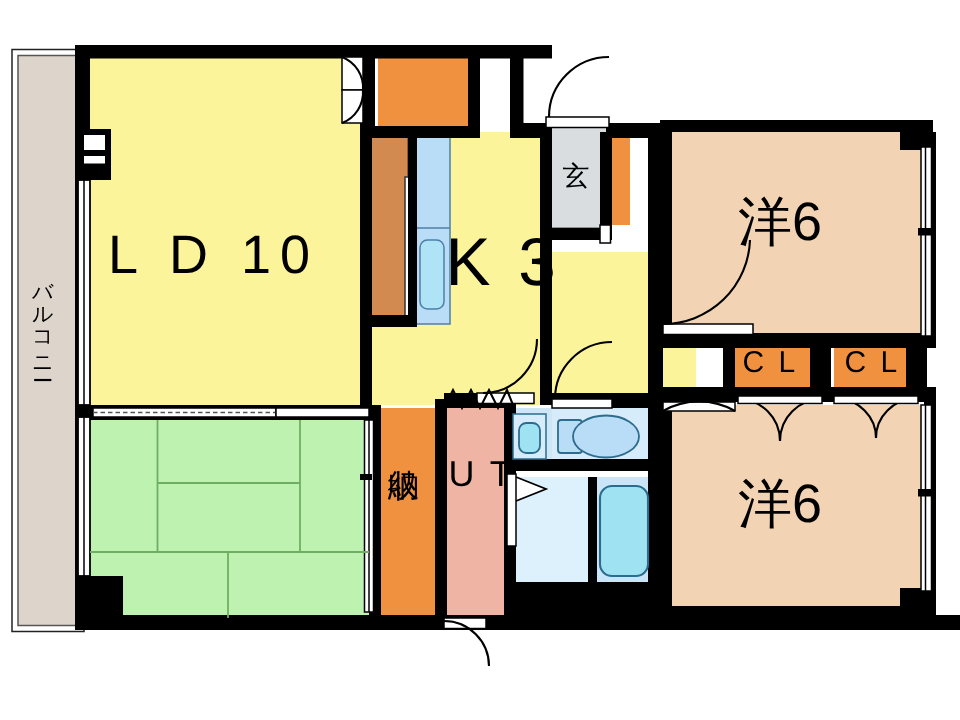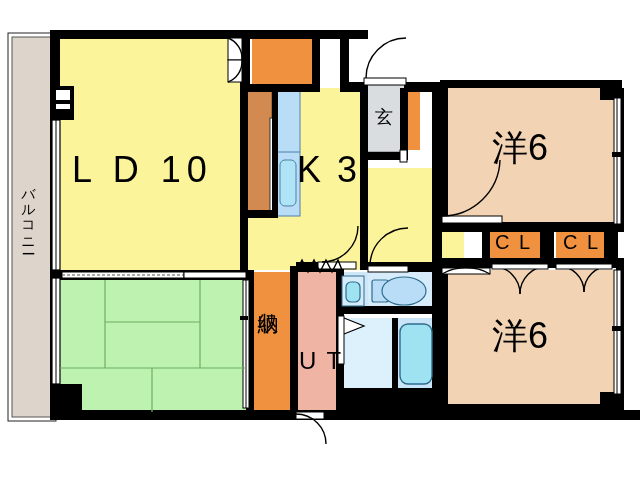--- a/index.html
+++ b/index.html
@@ -256,30 +256,30 @@
     </g>
 
     <g>
       <rect x="60" y="384" width="22" height="30" fill="#000000"></rect>
     </g>
 
   </svg>
 
   <div class="rm-label" style="left:72px; top:152px; font-size:36px; letter-spacing:6px;">L D 10</div>
 
-  <div class="rm-label" style="left:297px; top:152px; font-size:36px; letter-spacing:3px;">K 3</div>
+  <div class="rm-label" style="left:297px; top:152px; font-size:45px; letter-spacing:3px;">K 3</div>
 
 
   <div class="rm-label" style="left:492px; top:130px; font-size:36px;">洋6</div>
 
   <div class="rm-label" style="left:492px; top:318px; font-size:36px;">洋6</div>
 
   <div class="rm-label vert" style="left:258px; top:296px; font-size:21px;">収納</div>
 
-  <div class="rm-label" style="left:299px; top:305px; font-size:24px; letter-spacing:2px;margin-top:44px;">U T</div>
+  <div class="rm-label" style="left:299px; top:305px; font-size:24px; letter-spacing:2px;">U T</div>
 
   <div class="rm-label" style="left:495px; top:232px; font-size:20px; letter-spacing:2px;">C L</div>
 
   <div class="rm-label" style="left:563px; top:232px; font-size:20px; letter-spacing:2px;">C L</div>
 
   <div class="rm-label" style="left:375px; top:108px; font-size:18px;">玄</div>
 
   <div class="rm-label vert" style="left:22px; top:178px; font-size:14px;">バルコニー</div>
 </div>
 

